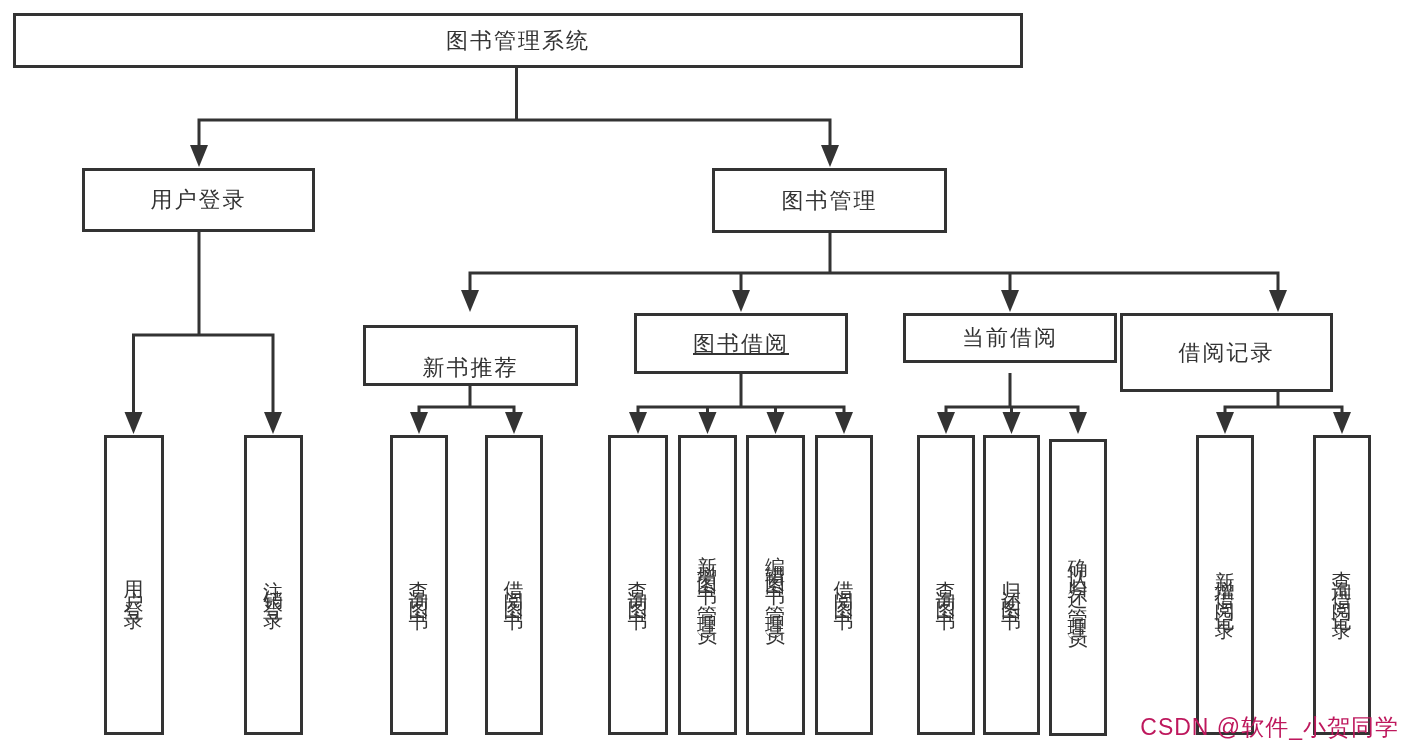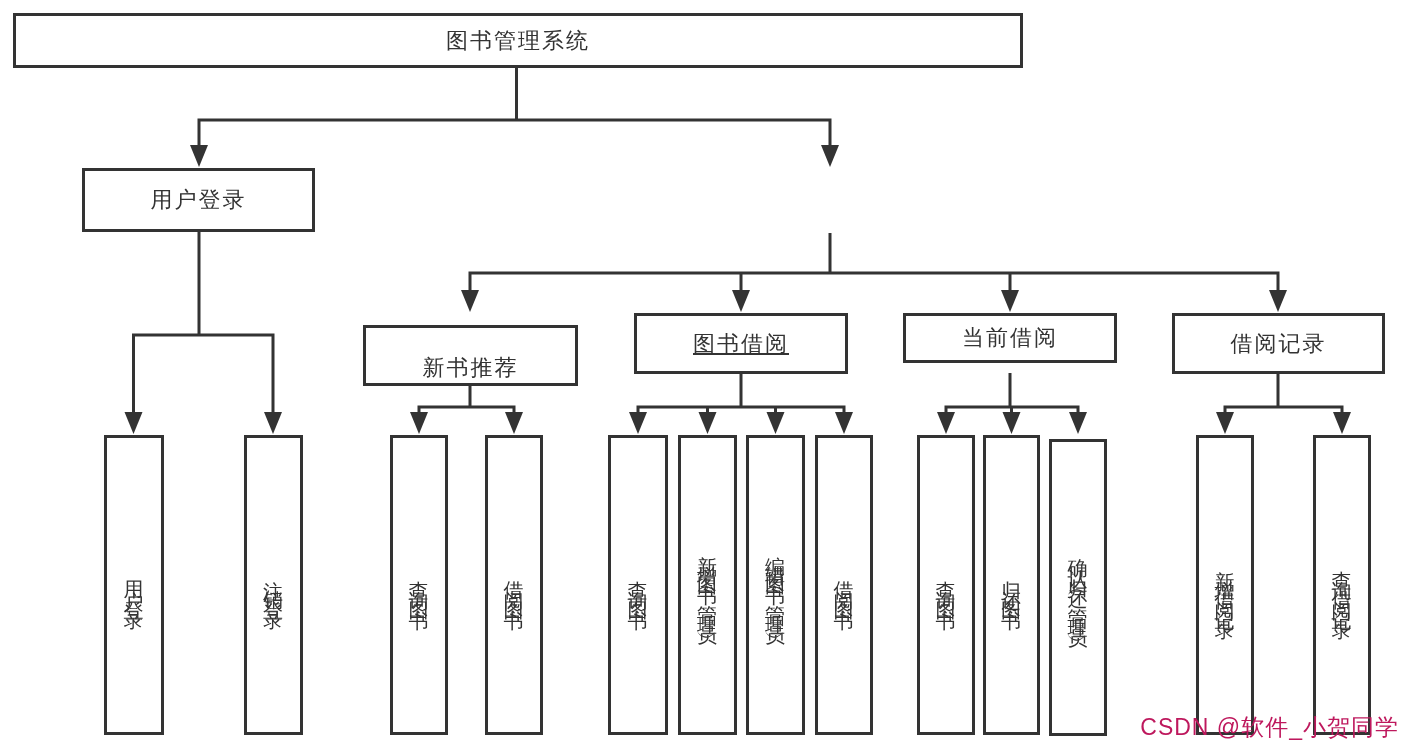--- a/index.html
+++ b/index.html
@@ -106,31 +106,34 @@
     </g>
   </svg>
 
   <div class="box hbox" style="left:13px; top:13px; width:1010px; height:55px;">
     <span>图书管理系统</span>
   </div>
 
   <div class="box hbox" style="left:82px; top:168px; width:233px; height:64px;">
     <span>用户登录</span>
   </div>
+  <div class="box hbox" style="left:712px; top:168px; width:235px; height:65px;">
+    <span>图书管理</span>
+  </div>
 
   <div class="box hbox" style="left:363px; top:325px; width:215px; height:61px;align-items:flex-end;">
     <span>新书推荐</span>
   </div>
   <div class="box hbox" style="left:634px; top:313px; width:214px; height:61px;text-decoration:underline;">
     <span>图书借阅</span>
   </div>
   <div class="box hbox" style="left:903px; top:313px; width:214px; height:50px;">
     <span>当前借阅</span>
   </div>
-  <div class="box hbox" style="left:1172px; top:313px; width:213px; height:61px;">
+  <div class="box hbox" style="left:1120px; top:313px; width:213px; height:79px;">
     <span>借阅记录</span>
   </div>
 
   <div class="box vbox" style="left:104px; width:60px;">
     <span class="vtext">用户登录</span>
   </div>
   <div class="box vbox" style="left:244px; width:59px;">
     <span class="vtext">注销登录</span>
   </div>
 

